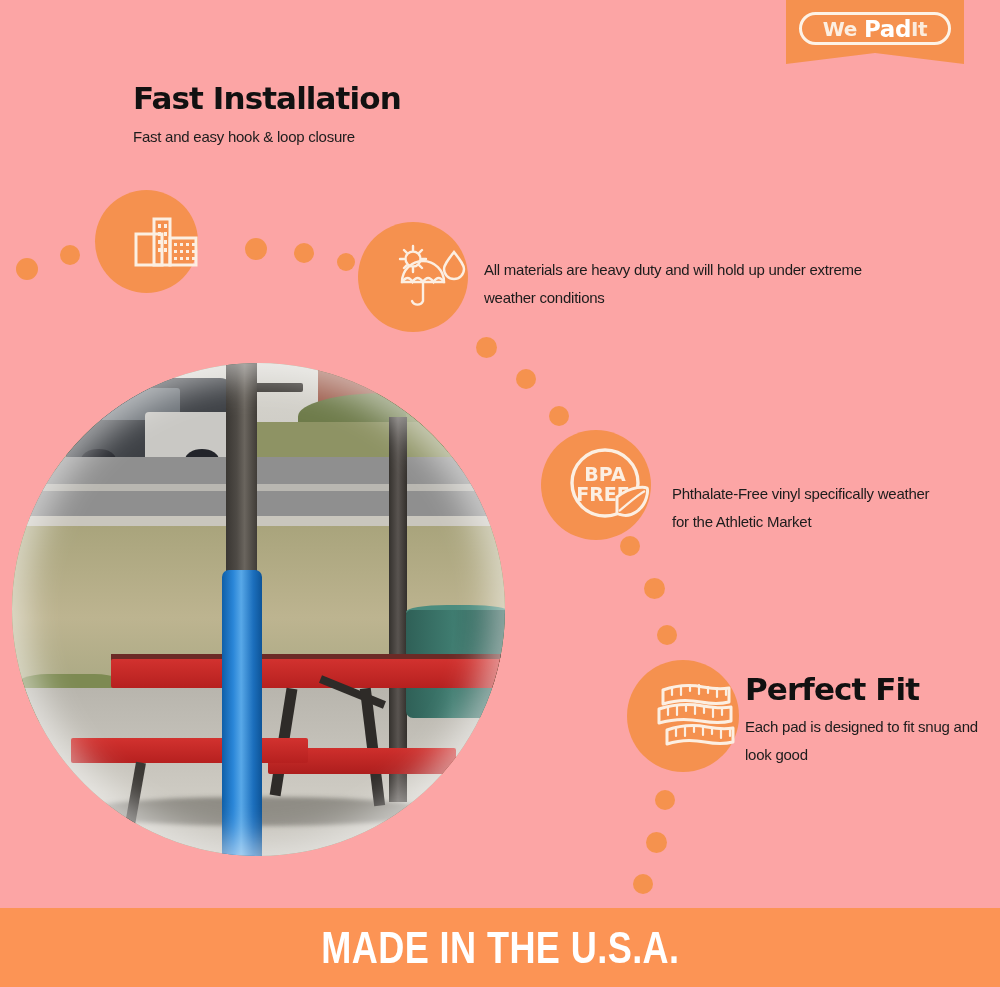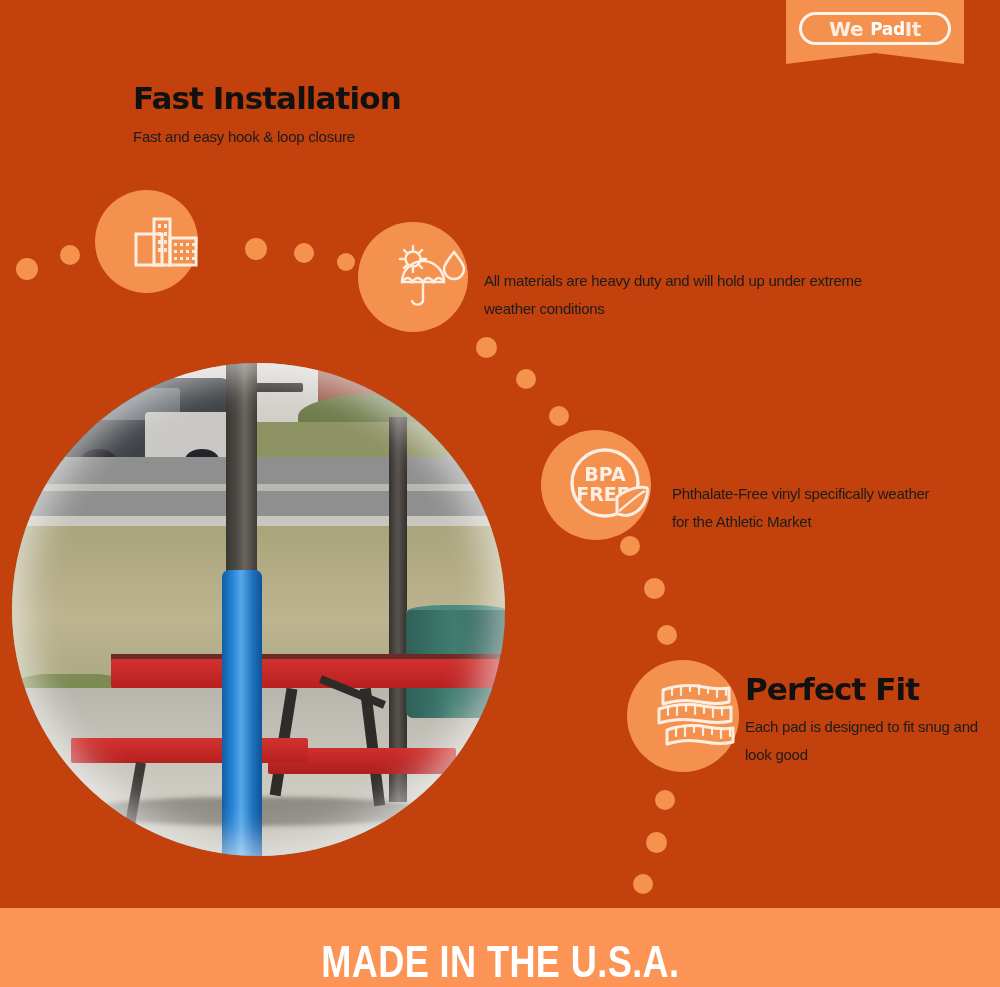--- a/index.html
+++ b/index.html
@@ -10,21 +10,21 @@
     height: 987px;
     background: #ffffff;
     font-family: "Liberation Sans", sans-serif;
     overflow: hidden;
   }
 
   #infographic {
     position: relative;
     width: 1000px;
     height: 987px;
-    background: #c2410c;
+    background: #fca5a5;
   }
 
   
   .logo-ribbon {
     position: absolute;
     top: 0px;
     left: 786px;
     width: 178px;
     height: 64px;
     background: #F5914F;
@@ -44,21 +44,21 @@
     justify-content: center;
     letter-spacing: -0.4px;
   }
   .logo-we {
     font-size: 20px;
     font-weight: bold;
     color: #FCEFE2;
     font-family: "DejaVu Sans", sans-serif;
   }
   .logo-pad {
-    font-size: 17px;
+    font-size: 23px;
     font-weight: bold;
     color: #FFFFFF;
     font-family: "DejaVu Sans", sans-serif;
     margin-left: 7px;
   }
   .logo-it {
     font-size: 20px;
     font-weight: bold;
     color: #FBEBDC;
     font-family: "DejaVu Sans", sans-serif;
@@ -80,21 +80,21 @@
     color: #1c1c1c;
     line-height: 28px;
     font-family: "Liberation Sans", sans-serif;
     letter-spacing: -0.25px;
   }
 
   #title-easy      { left: 133px; top: 80px;  }
   #desc-easy       { left: 133px; top: 123px; width: 420px; }
 
   #title-weather   { left: 484px; top: 214px; }
-  #desc-weather    { left: 484px; top: 256px; width: 430px; margin-top: 11px; }
+  #desc-weather    { left: 484px; top: 256px; width: 430px; }
 
   #title-phthalate { left: 672px; top: 438px; }
   #desc-phthalate  { left: 672px; top: 480px; width: 270px; }
 
   #title-fit       { left: 745px; top: 671px; }
   #desc-fit        { left: 745px; top: 713px; width: 235px; }
 
   
   .icon-badge {
     position: absolute;
@@ -183,21 +183,21 @@
 
   
   #made-banner {
     position: absolute;
     left: 0;
     top: 908px;
     width: 1000px;
     height: 79px;
     background: #FC9455;
     display: flex;
-    align-items: flex-end;
+    align-items: center;
     justify-content: center;
   }
   #made-text {
     color: #ffffff;
     font-size: 44px;
     font-weight: bold;
     letter-spacing: 0.5px;
     font-family: "Liberation Sans Narrow", "Liberation Sans", sans-serif;
     transform: scaleX(0.82);
     white-space: nowrap;

